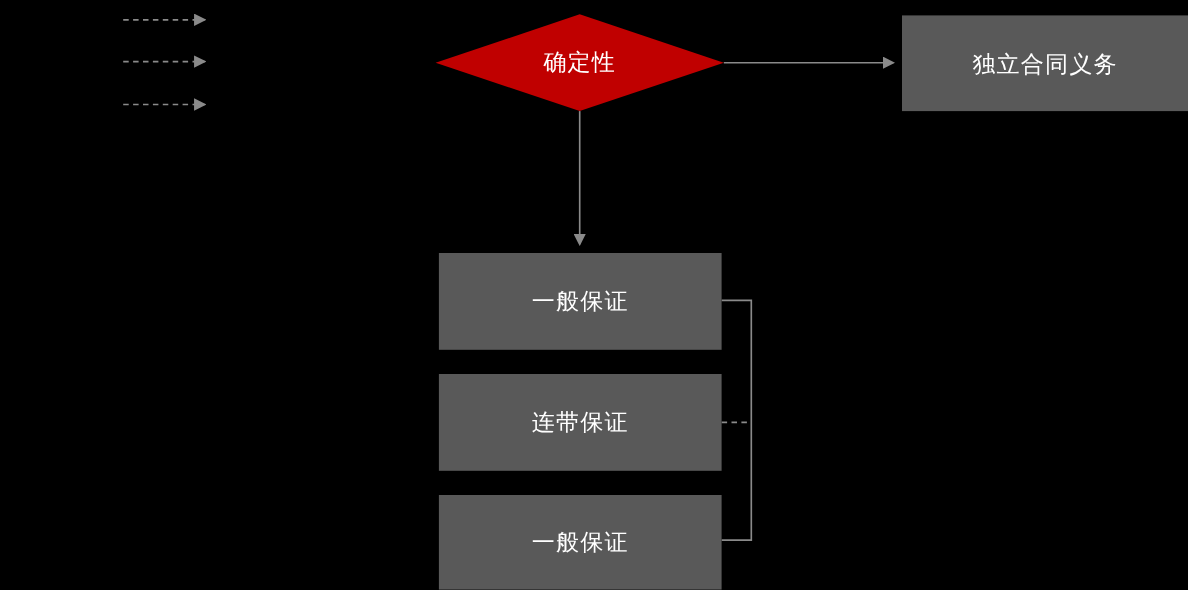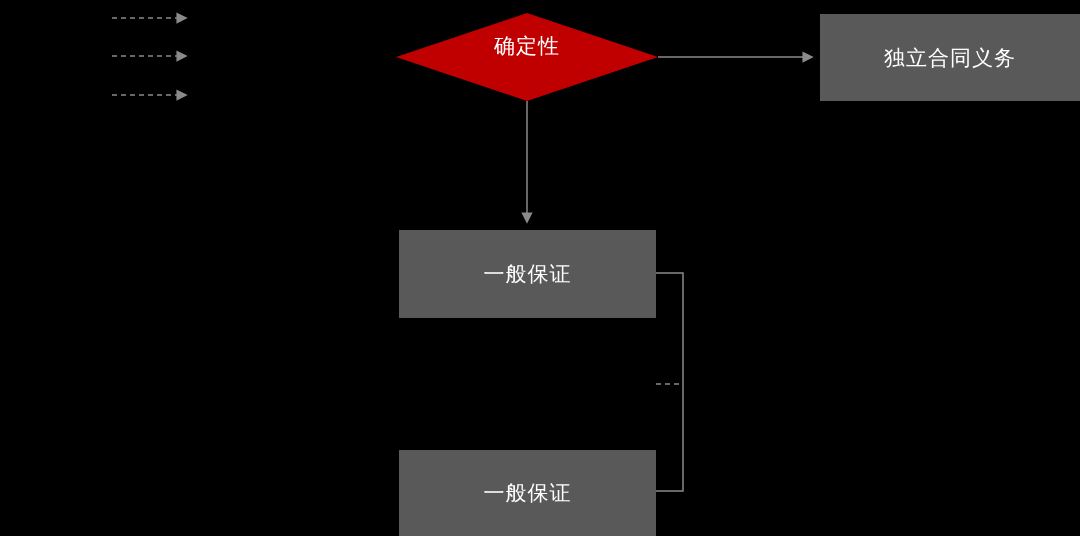--- a/index.html
+++ b/index.html
@@ -42,30 +42,33 @@
       <line x1="112" y1="56" x2="186" y2="56" stroke-dasharray="5 4" marker-end="url(#arrow)"></line>
       <line x1="112" y1="95" x2="186" y2="95" stroke-dasharray="5 4" marker-end="url(#arrow)"></line>
       <line x1="658" y1="57" x2="812" y2="57" marker-end="url(#arrow)"></line>
       <line x1="527" y1="101" x2="527" y2="222" marker-end="url(#arrow)"></line>
       <path d="M656,273 H683 V491 H656"></path>
       <line x1="656" y1="384" x2="683" y2="384" stroke-dasharray="5 4"></line>
     </g>
     <polygon points="527,13 658,57 527,101 396,57" fill="#c00000"></polygon>
   </svg>
 
-  <div class="node diamond-label" style="left:396px; top:2px; width:262px; height:88px;align-items:center;">
+  <div class="node diamond-label" style="left:396px; top:13px; width:262px; height:88px;align-items:center;">
     <span>确定性</span>
   </div>
 
   <div class="node rect-node" style="left:820px; top:14px; width:260px; height:87px;">
     <span>独立合同义务</span>
   </div>
 
   <div class="node rect-node" style="left:399px; top:230px; width:257px; height:88px;">
     <span>一般保证</span>
   </div>
 
+  <div class="node rect-node" style="left:399px; top:340px; width:257px; height:88px;">
+    <span>连带保证</span>
+  </div>
 
   <div class="node rect-node" style="left:399px; top:450px; width:257px; height:86px;">
     <span>一般保证</span>
   </div>
 
 </div>
 
 </body></html>

